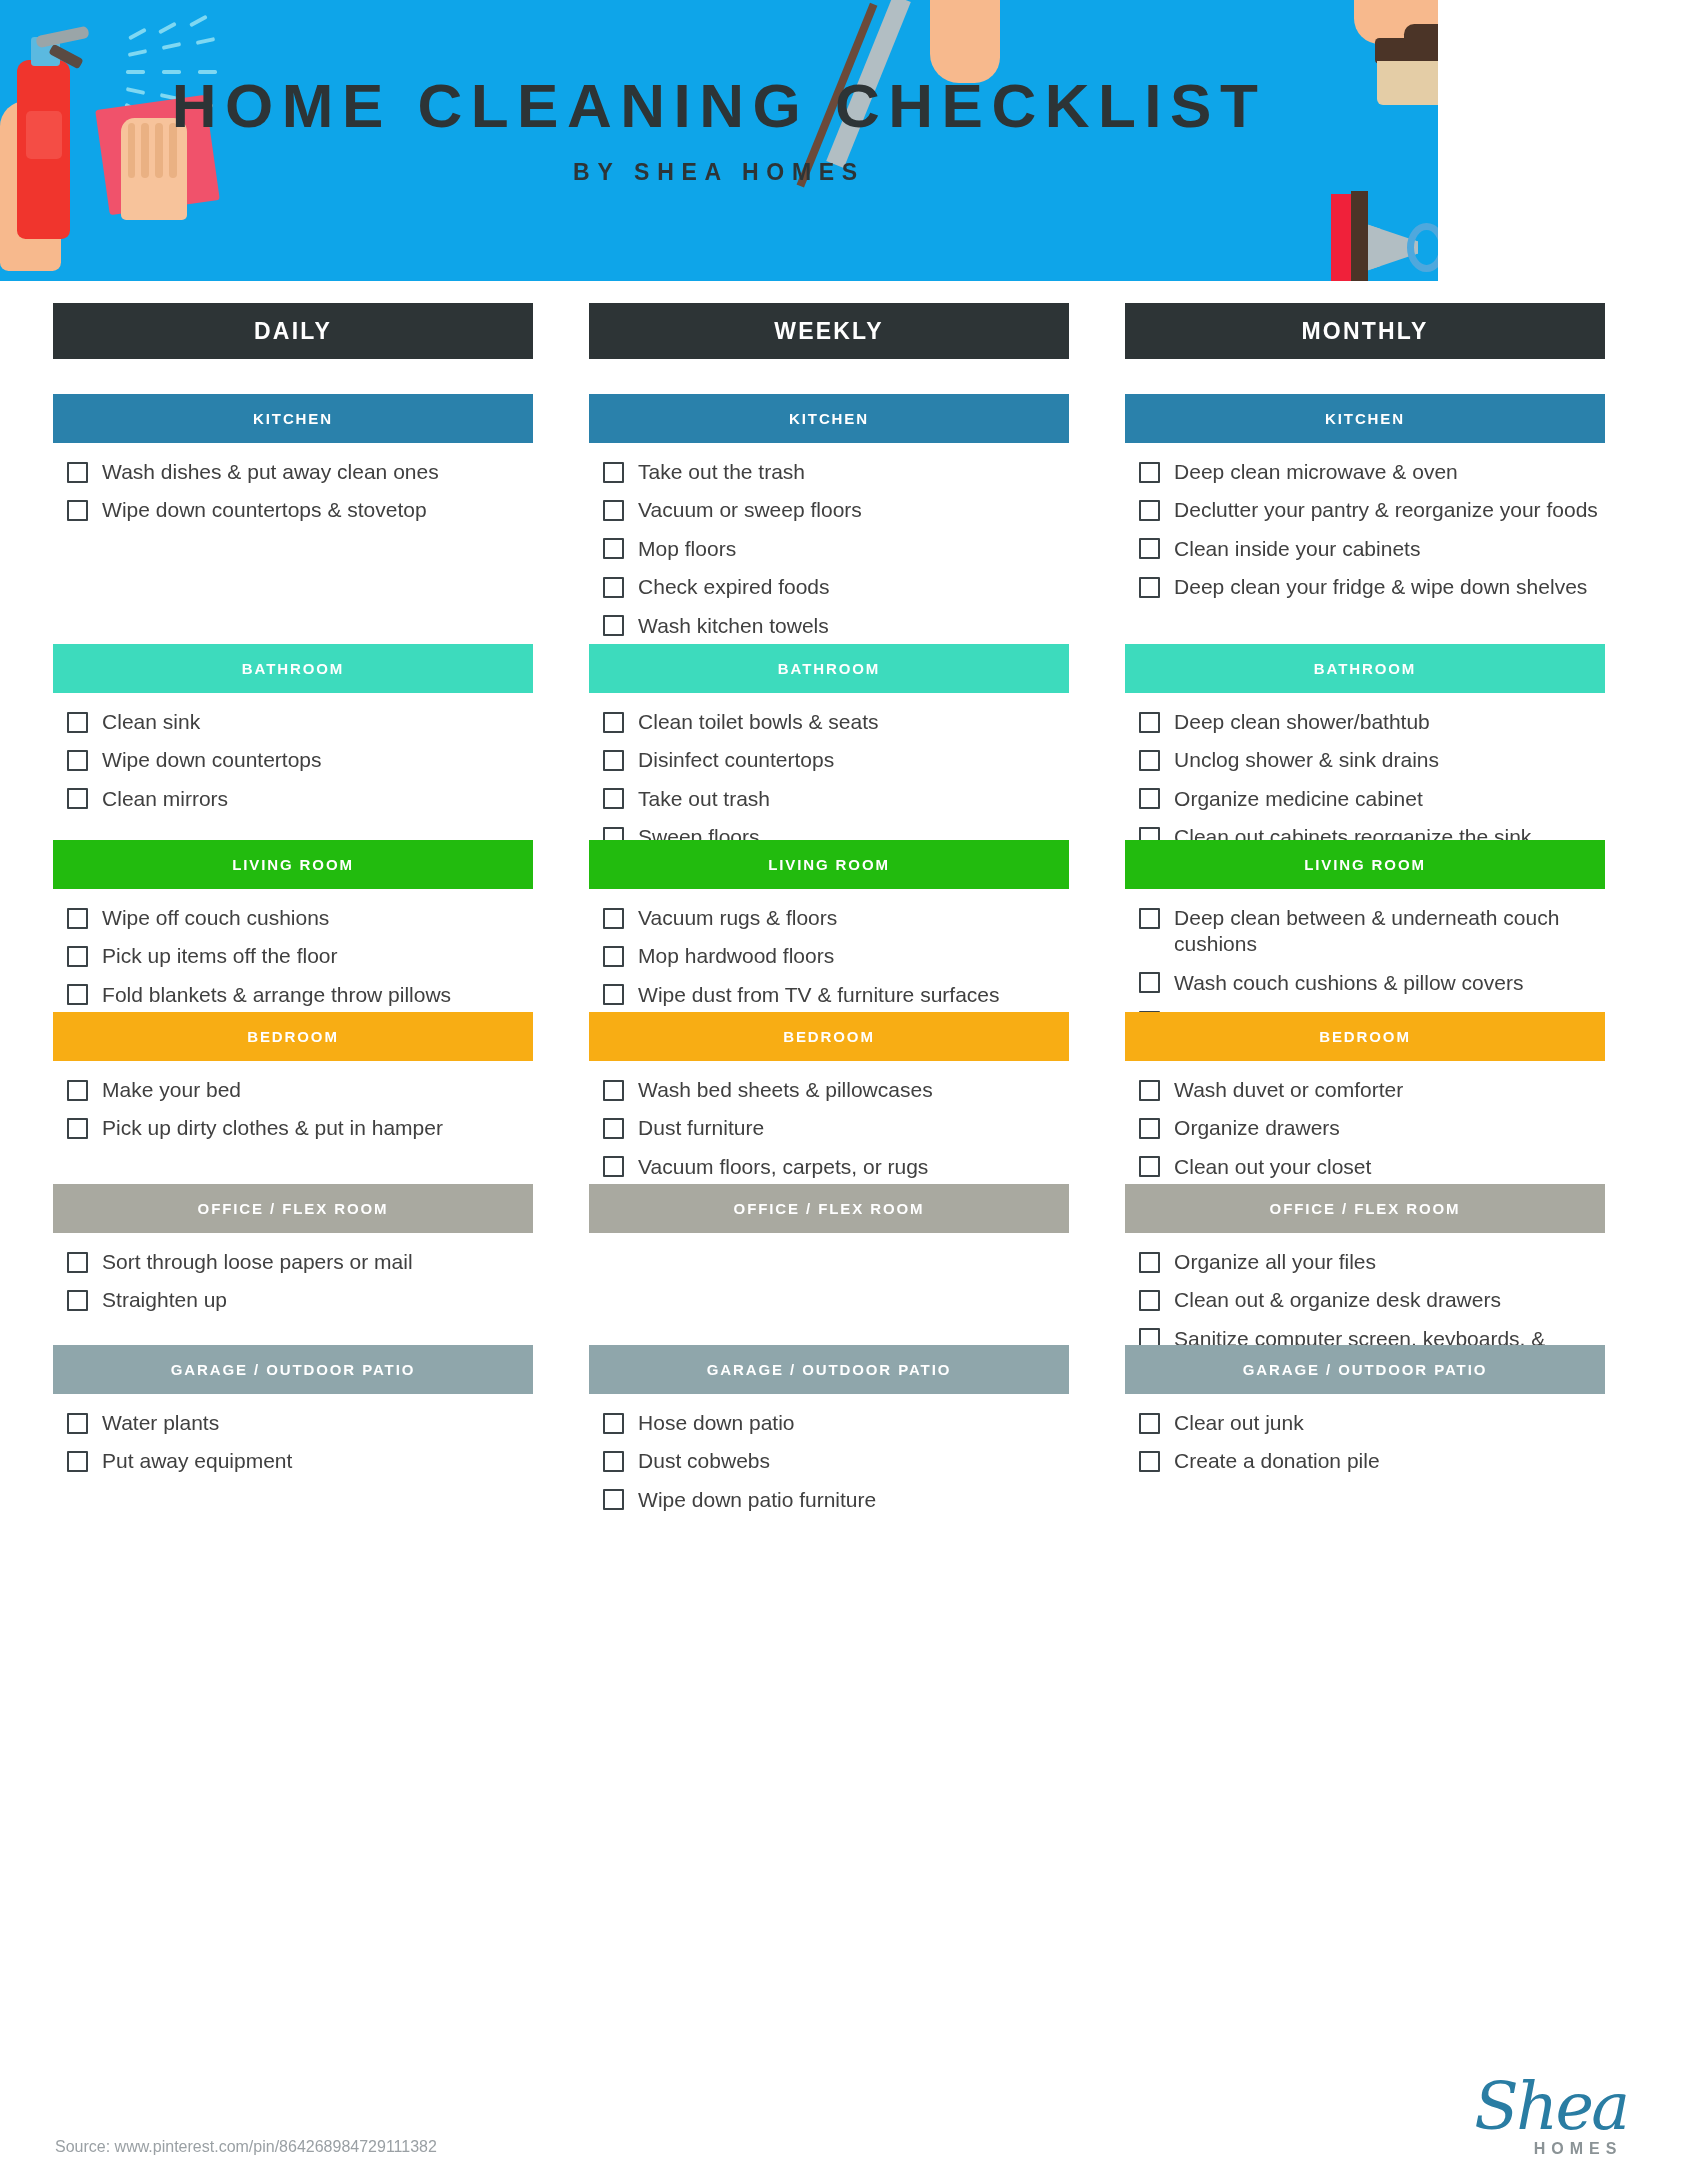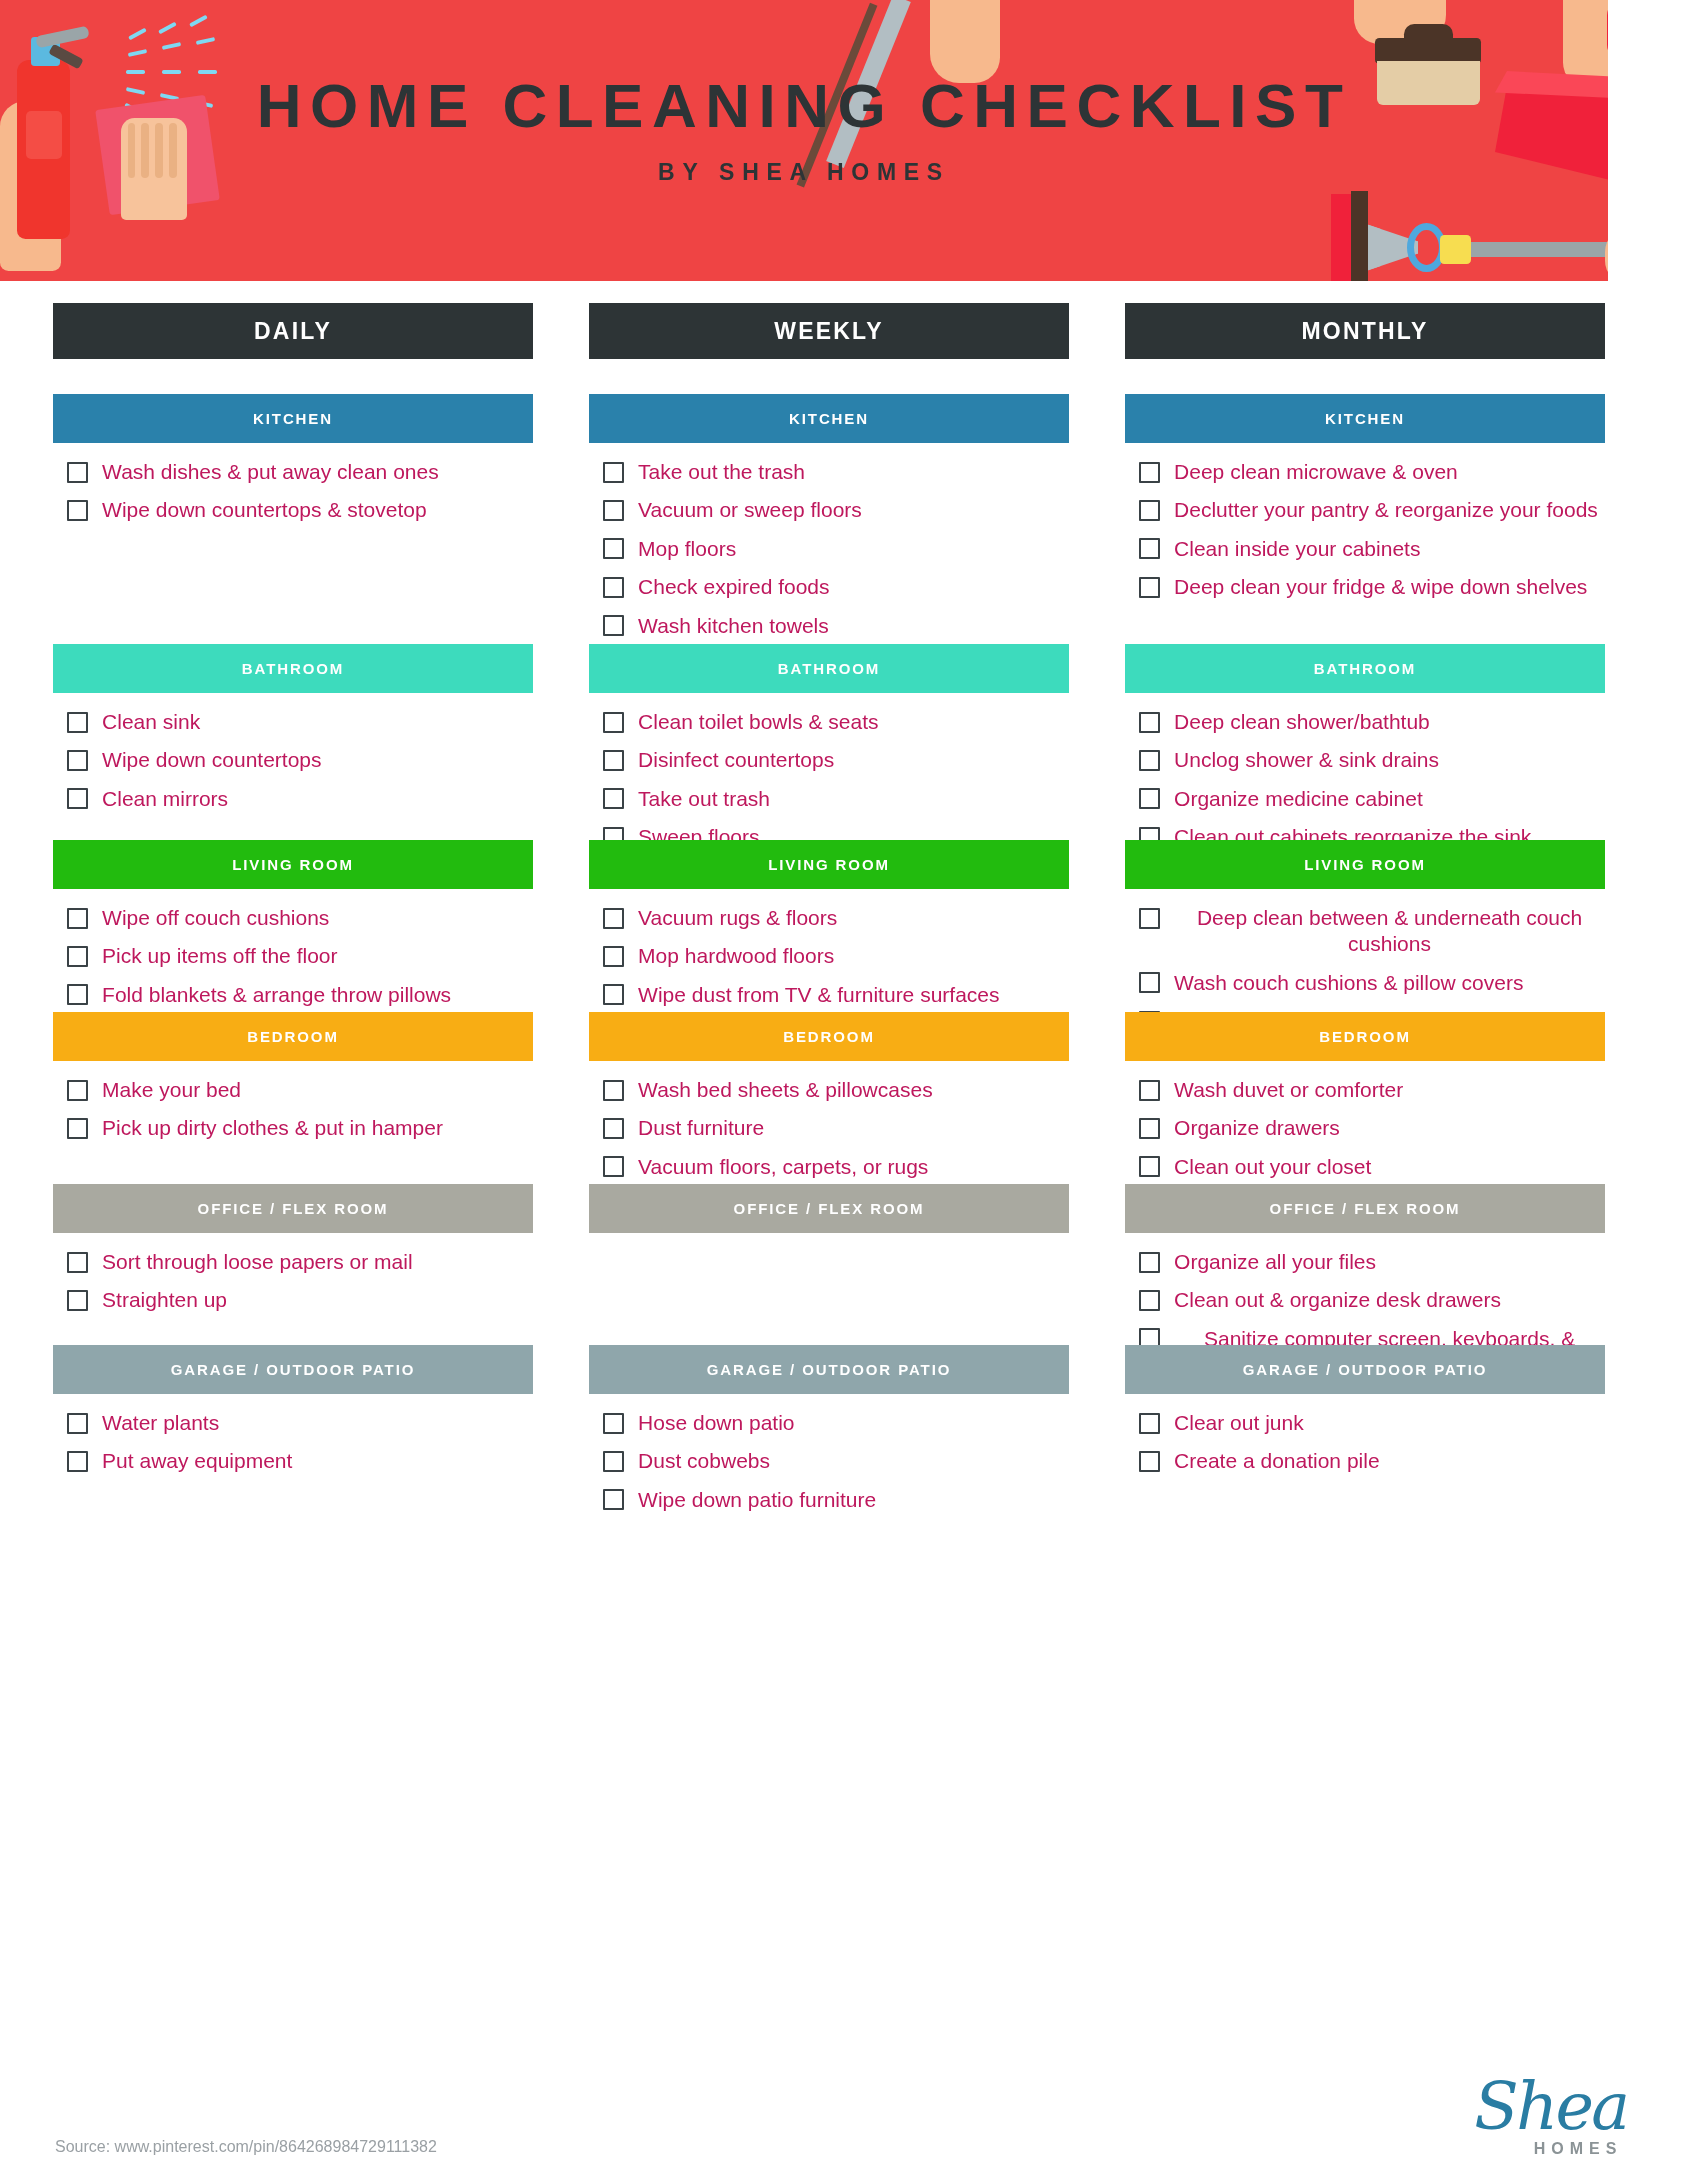--- a/index.html
+++ b/index.html
@@ -7,23 +7,23 @@
     width: 1685px;
     height: 2181px;
     background: #ffffff;
     font-family: "Liberation Sans", sans-serif;
     overflow: hidden;
   }
 
   
   .header {
     position: relative;
-    width: 1608px;
+    width: 1438px;
     height: 281px;
-    background: #ef4444;
+    background: #0ea5e9;
     overflow: hidden;
   }
   .header-titles {
     position: absolute;
     left: 0; right: 0;
     top: 75px;
     text-align: center;
     z-index: 5;
   }
   .title-main {
@@ -222,23 +222,22 @@
     width: 21px; height: 21px;
     border: 2.1px solid #3a4246;
     background: #ffffff;
     margin-right: 14.5px;
     margin-top: 2.6px;
     border-radius: 0.9px;
   }
   .item-label {
     font-size: 21px;
     line-height: 26.4px;
-    color: #be185d;
+    color: #404040;
     font-family: "Liberation Sans", sans-serif;
-    text-align: center;
   }
 
   
   .footer {
     position: absolute;
     left: 0; right: 0;
     bottom: 0;
     height: 128px;
   }
   .source {

